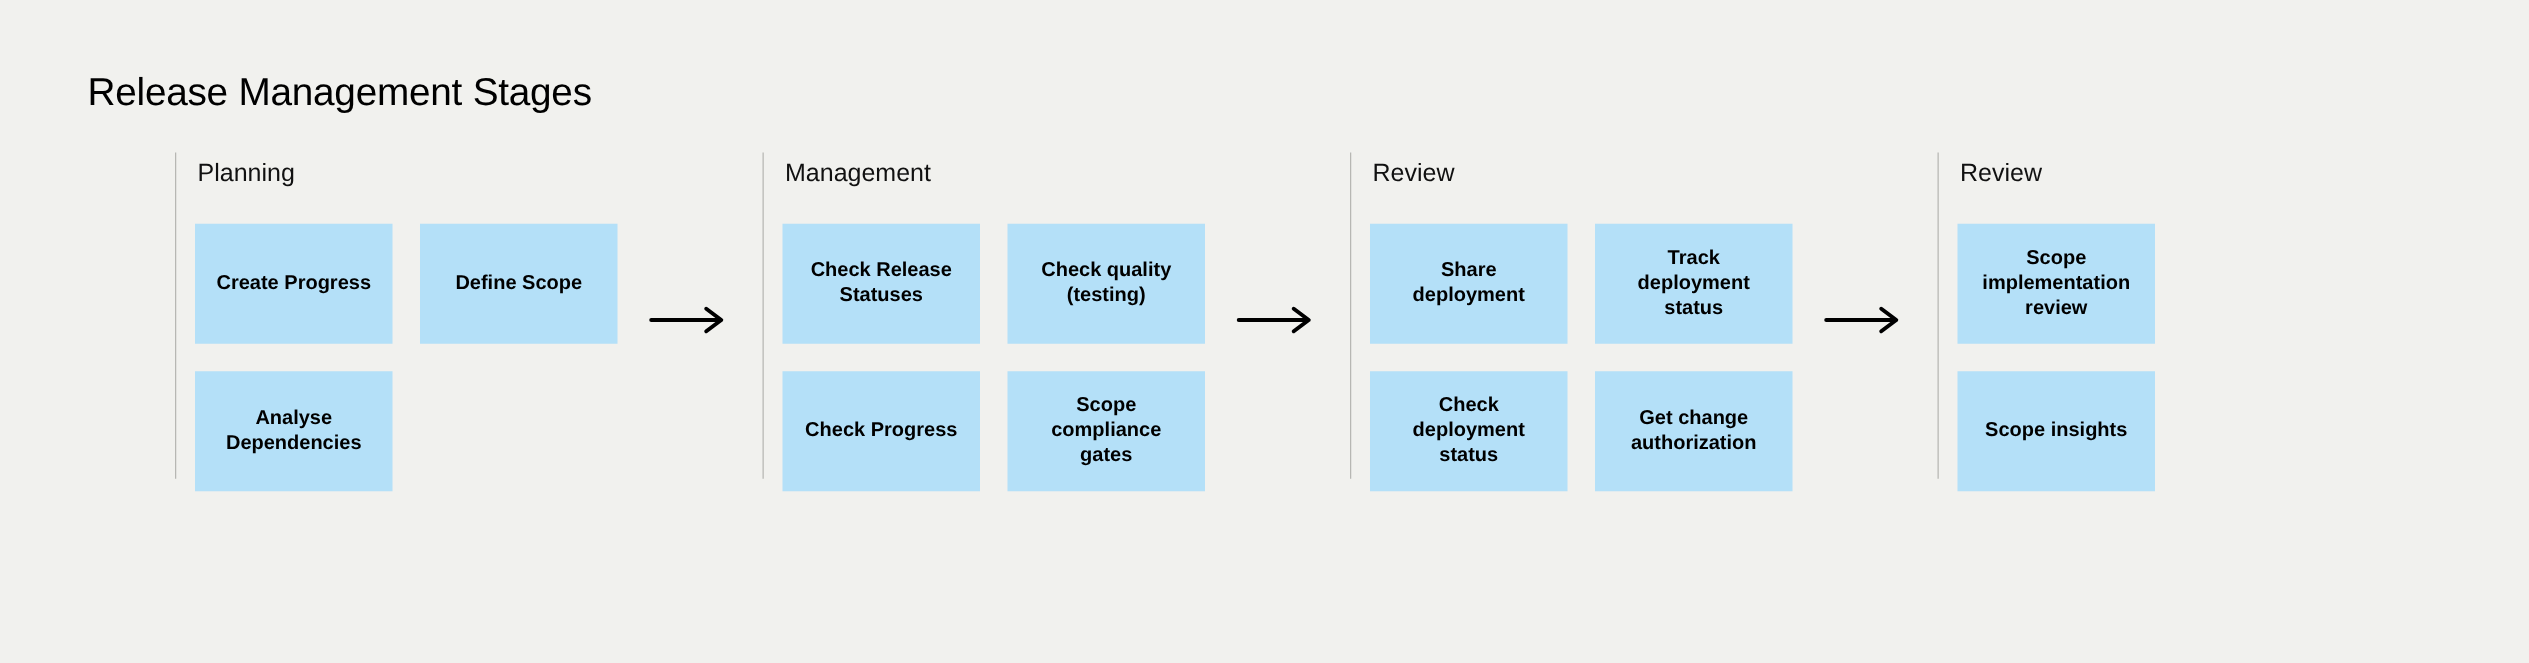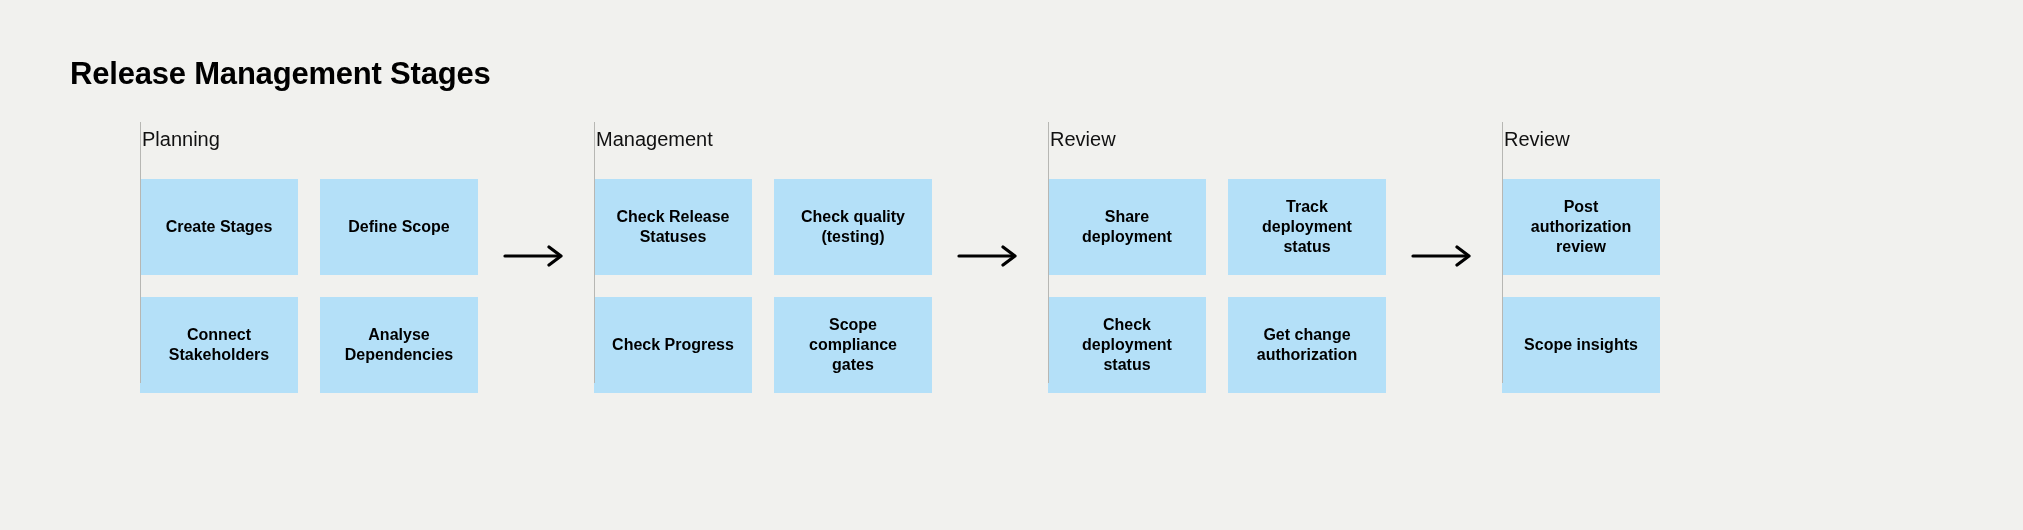--- a/index.html
+++ b/index.html
@@ -9,33 +9,34 @@
     background: #f1f1ee;
     font-family: -apple-system, BlinkMacSystemFont, "Segoe UI", Helvetica, Arial, sans-serif;
     color: #000;
     overflow: hidden;
   }
   .page {
     padding: 56px 70px 40px 70px;
   }
   .title {
     font-size: 31px;
-    font-weight: 700;
+    font-weight: 400;
     margin-bottom: 36px;
     letter-spacing: -0.2px;
   }
   .stages-row {
     display: flex;
     align-items: flex-start;
     padding-left: 70px;
   }
   .stage {
     display: flex;
     flex-direction: column;
     position: relative;
+    padding-left: 16px;
   }
   .stage-divider {
     position: absolute;
     left: 0;
     top: -6px;
     bottom: 10px;
     width: 1px;
     background: #b7b7b3;
   }
   .stage-label {
@@ -81,23 +82,22 @@
 </head>
 <body>
 
 <div class="page">
   <h1 class="title">Release Management Stages</h1>
   <div class="stages-row" id="stages-row">
       <div class="stage">
         <div class="stage-divider"></div>
         <div class="stage-label">Planning</div>
         <div class="card-grid">
-          <div class="card">Create Stages</div>
+          <div class="card">Create Progress</div>
           <div class="card">Define Scope</div>
-          <div class="card">Connect Stakeholders</div>
           <div class="card">Analyse Dependencies</div>
         </div>
       </div>
       <div class="arrow-wrap">
         <svg class="arrow-svg" viewBox="0 0 66 24" xmlns="http://www.w3.org/2000/svg">
           <line x1="2" y1="12" x2="56" y2="12" stroke="#000" stroke-width="3.2" stroke-linecap="round"></line>
           <polyline points="46,3 58,12 46,21" fill="none" stroke="#000" stroke-width="3.2" stroke-linecap="round" stroke-linejoin="round"></polyline>
         </svg>
       </div>
       <div class="stage">
@@ -129,18 +129,18 @@
       <div class="arrow-wrap">
         <svg class="arrow-svg" viewBox="0 0 66 24" xmlns="http://www.w3.org/2000/svg">
           <line x1="2" y1="12" x2="56" y2="12" stroke="#000" stroke-width="3.2" stroke-linecap="round"></line>
           <polyline points="46,3 58,12 46,21" fill="none" stroke="#000" stroke-width="3.2" stroke-linecap="round" stroke-linejoin="round"></polyline>
         </svg>
       </div>
       <div class="stage">
         <div class="stage-divider"></div>
         <div class="stage-label">Review</div>
         <div class="card-grid single-col">
-          <div class="card">Post authorization review</div>
+          <div class="card">Scope implementation review</div>
           <div class="card">Scope insights</div>
         </div>
       </div>
     </div>
 </div>
 
 </body></html>

